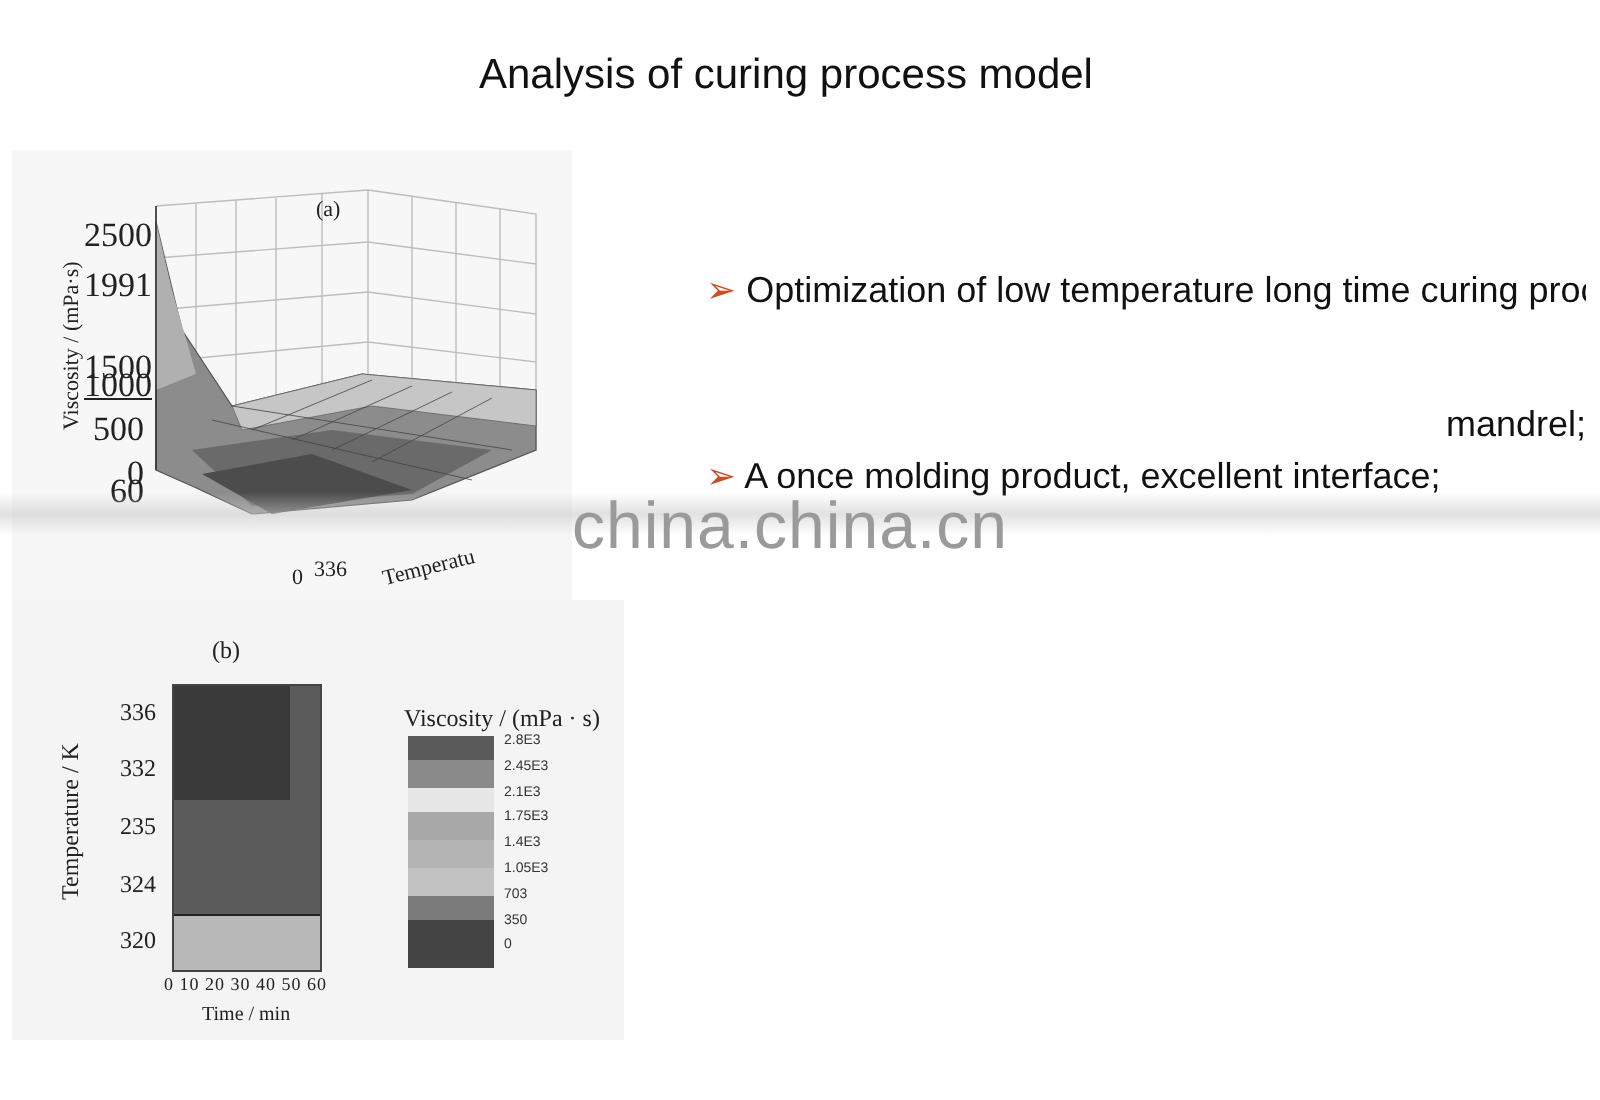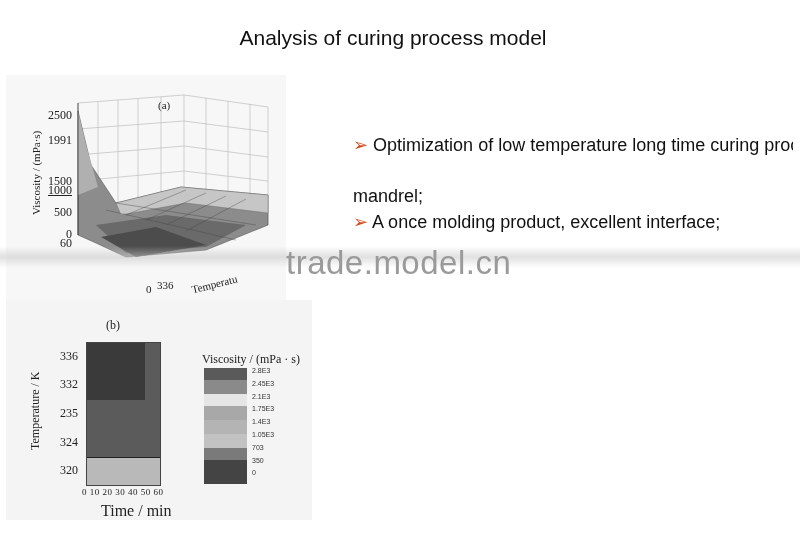--- a/index.html
+++ b/index.html
@@ -15,21 +15,21 @@
     .fig-a {
       position: absolute; left: 6px; top: 75px; width: 280px; height: 225px; background: #f7f7f7;
     }
     .fig-b {
       position: absolute; left: 6px; top: 300px; width: 306px; height: 220px; background: #f4f4f4;
     }
     .fig-label {
       position: absolute; font-family: "Liberation Serif", serif; font-size: 11px; color: #222;
     }
     .ytick {
-      position: absolute; font-family: "Liberation Serif", serif; font-size: 12px; color: #222;
+      position: absolute; font-family: "Liberation Serif", serif; font-size: 17px; color: #222;
       text-align: right; width: 30px;
     }
     .yaxis-title {
       position: absolute; font-family: "Liberation Serif", serif; font-size: 11px; color: #222;
       transform: rotate(-90deg); transform-origin: left top; white-space: nowrap;
     }
     
     .contour {
       position: absolute; left: 80px; top: 42px; width: 73px; height: 142px;
       border: 1px solid #444; background: #5b5b5b; overflow: hidden;
@@ -48,21 +48,21 @@
       position: absolute; left: 198px; top: 68px; width: 43px; height: 116px;
     }
     .legend-bar div { width: 100%; }
     .legend-labels { position: absolute; left: 246px; top: 65px; font-size: 7px; color: #333; }
     .legend-labels div { height: 12.8px; line-height: 12.8px; }
     .xtick-row {
       position: absolute; left: 76px; top: 187px; font-family: "Liberation Serif", serif; font-size: 9px; color: #222;
       letter-spacing: 0.5px;
     }
     .xaxis-title {
-      position: absolute; left: 95px; top: 202px; font-family: "Liberation Serif", serif; font-size: 16px; color: #222;
+      position: absolute; left: 95px; top: 202px; font-family: "Liberation Serif", serif; font-size: 10px; color: #222;
     }
     
     .bullets {
       position: absolute; left: 353px; top: 133px; width: 440px;
       font-size: 18px; line-height: 25.5px; color: #111;
     }
     .arrow { color: #d24a1e; }
     .watermark-line {
       position: absolute; left: 0; top: 246px; width: 800px; height: 22px;
       background: linear-gradient(to bottom, rgba(255,255,255,0.0), rgba(200,200,200,0.55), rgba(255,255,255,0.0));
@@ -164,18 +164,18 @@
     <div>1.4E3</div>
     <div>1.05E3</div>
     <div>703</div>
     <div>350</div>
     <div>0</div>
   </div>
 </div>
 
 <div class="bullets">
   <div style="white-space:nowrap; overflow:hidden; height:51px;"><span class="arrow">➢</span><span> Optimization of low temperature long time curing process to solve the microcracks ...</span></div>
-  <div style="margin-top:0px;"><span>mandrel;</span></div>
+  <div style="margin-top:16px;text-align:right;"><span>mandrel;</span></div>
   <div><span class="arrow">➢</span><span> A once molding product, excellent interface;</span></div>
 </div>
 
 <div class="watermark-line"></div>
-<div class="watermark">trade.model.cn</div>
+<div class="watermark">china.china.cn</div>
 
 </body></html>

